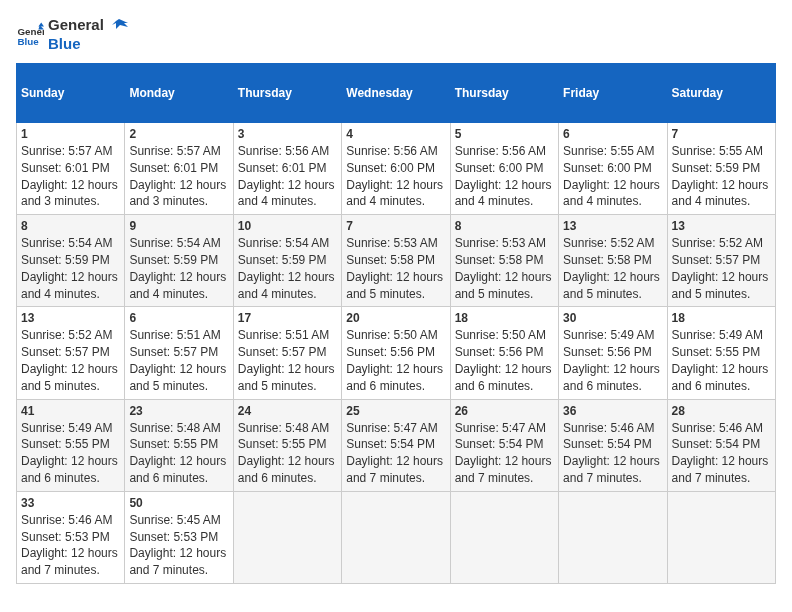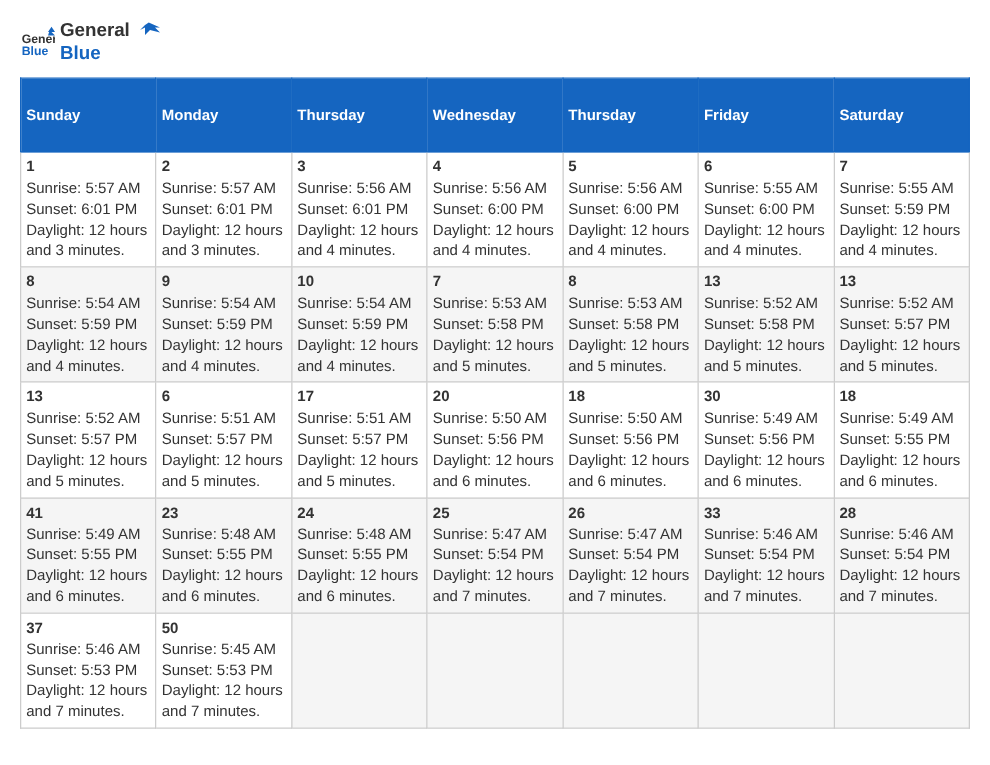--- a/index.html
+++ b/index.html
@@ -231,31 +231,31 @@
           </td>
           <td>
             <span class="day-num">25</span>
             <div class="day-info">Sunrise: 5:47 AM<br>Sunset: 5:54 PM<br>Daylight: 12 hours<br>and 7 minutes.</div>
           </td>
           <td>
             <span class="day-num">26</span>
             <div class="day-info">Sunrise: 5:47 AM<br>Sunset: 5:54 PM<br>Daylight: 12 hours<br>and 7 minutes.</div>
           </td>
           <td>
-            <span class="day-num">33</span>
+            <span class="day-num">36</span>
             <div class="day-info">Sunrise: 5:46 AM<br>Sunset: 5:54 PM<br>Daylight: 12 hours<br>and 7 minutes.</div>
           </td>
           <td>
             <span class="day-num">28</span>
             <div class="day-info">Sunrise: 5:46 AM<br>Sunset: 5:54 PM<br>Daylight: 12 hours<br>and 7 minutes.</div>
           </td>
         </tr>
         <tr>
           <td>
-            <span class="day-num">37</span>
+            <span class="day-num">33</span>
             <div class="day-info">Sunrise: 5:46 AM<br>Sunset: 5:53 PM<br>Daylight: 12 hours<br>and 7 minutes.</div>
           </td>
           <td>
             <span class="day-num">50</span>
             <div class="day-info">Sunrise: 5:45 AM<br>Sunset: 5:53 PM<br>Daylight: 12 hours<br>and 7 minutes.</div>
           </td>
           <td class="empty-cell"></td>
           <td class="empty-cell"></td>
           <td class="empty-cell"></td>
           <td class="empty-cell"></td>

